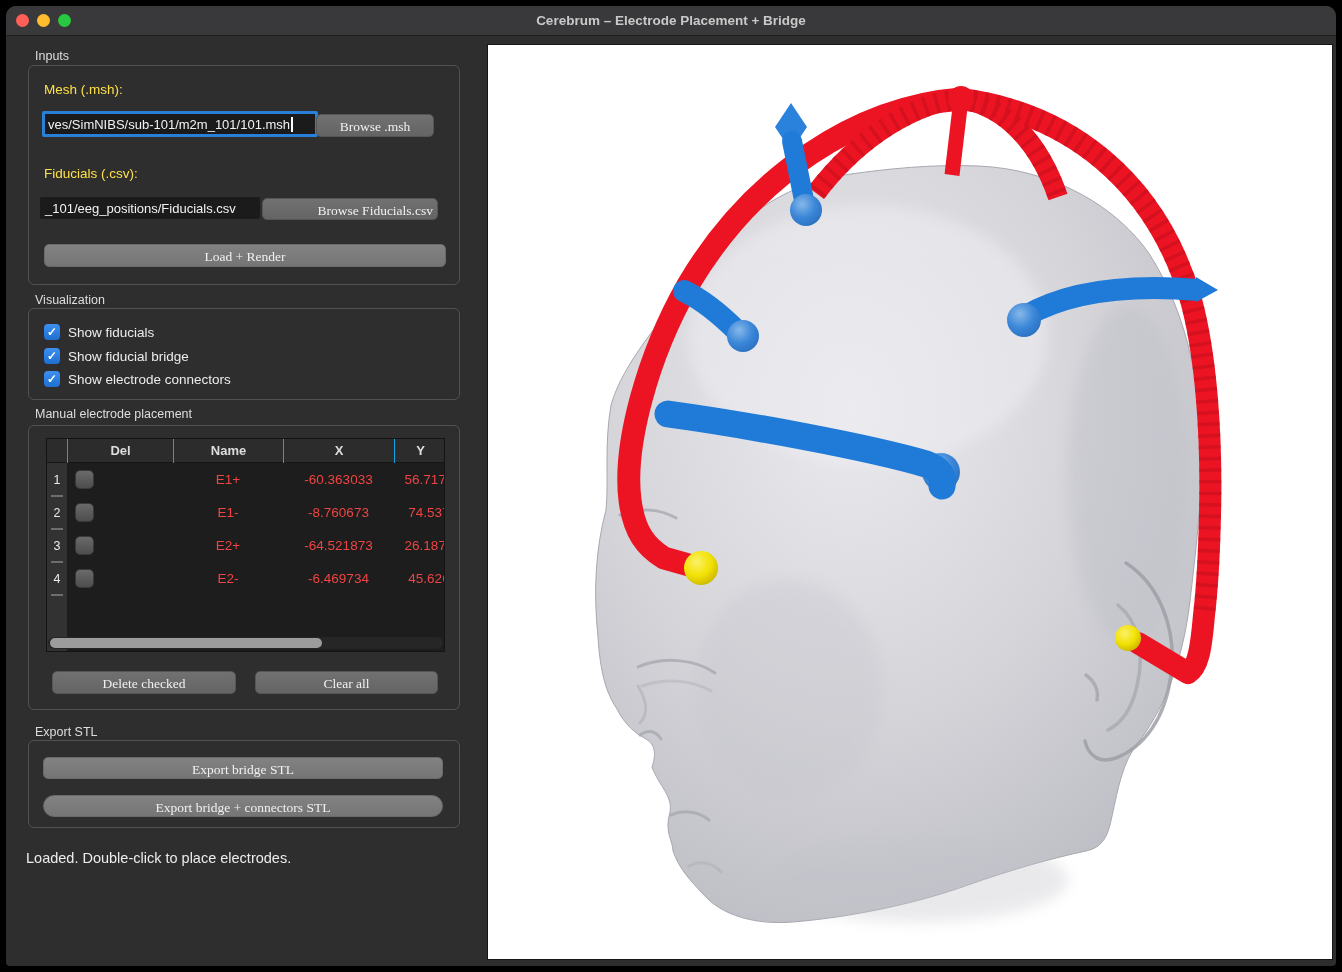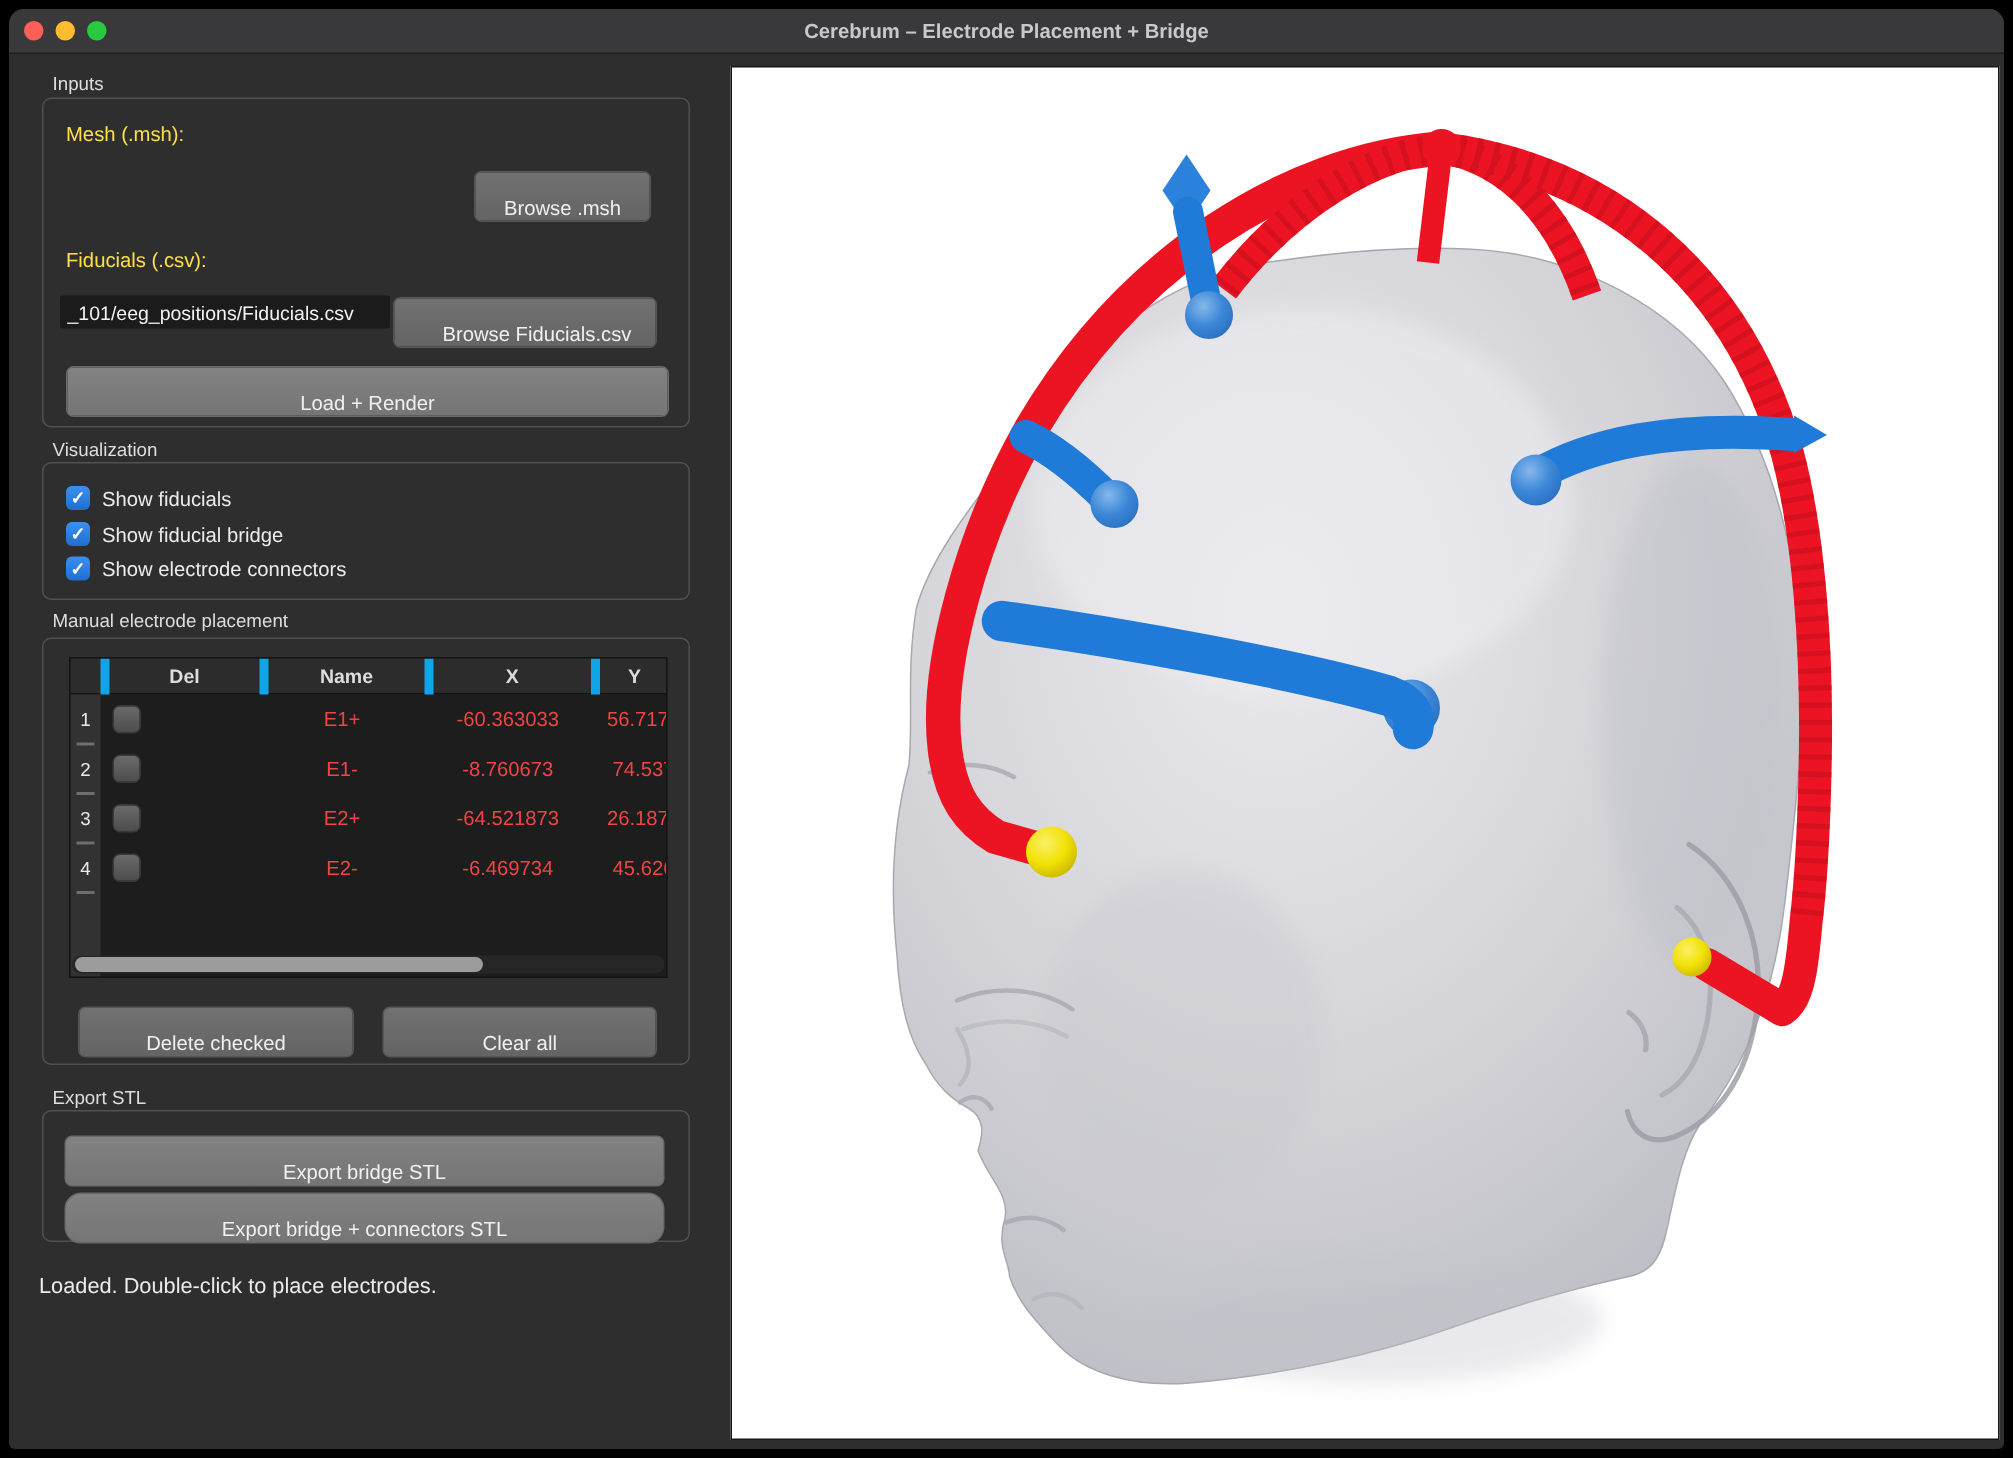--- a/index.html
+++ b/index.html
@@ -21,34 +21,34 @@
   .group-label{position:absolute;color:#dedede;font-size:12.5px;}
   .group-frame{position:absolute;border:1px solid #515151;border-radius:6px;}
   .field-label{position:absolute;color:#fde047;font-size:13.5px;}
 
   .textfield{position:absolute;background:#1b1b1b;color:#f2f2f2;font-size:13px;
              display:flex;align-items:center;padding:0 5px;white-space:nowrap;overflow:hidden;border-radius:2px;}
   .textfield.focused{border:3px solid #2a80d8;padding:0 3px;}
   .caret{display:inline-block;width:1.5px;height:15px;background:#ffffff;margin-left:1px;}
 
   .btn{position:absolute;background:linear-gradient(#717171,#646464);border:1px solid #565656;
-       border-radius:5px;color:#f0f0f0;font-size:13.5px;text-align:center;cursor:default;padding:16px;}
+       border-radius:5px;color:#f0f0f0;font-size:13.5px;text-align:center;cursor:default;padding:4px;font-family:Liberation Serif, serif;}
   .btn.wide{background:linear-gradient(#828282,#757575);border-color:#6a6a6a;}
 
   .cb-row{position:absolute;display:flex;align-items:center;gap:8px;height:20px;}
   .cb{width:16px;height:16px;border-radius:4px;background:linear-gradient(#3d90ef,#1e6fd0);
       color:#fff;font-size:12px;line-height:16px;text-align:center;font-weight:bold;}
   .cb-label{color:#ececec;font-size:13.5px;}
 
   
   .etable{position:absolute;left:40px;top:432px;width:399px;height:214px;background:#1d1d1d;
           border:1px solid #141414;overflow:hidden;}
   .thead{position:absolute;left:0;top:0;width:100%;height:24px;background:#2c2c2c;border-bottom:1px solid #151515;}
   .thead .hcell{position:absolute;top:0;height:24px;line-height:24px;text-align:center;color:#dddddd;
-                font-size:13px;font-weight:bold;border-left:6px solid #0ea5e9;overflow:hidden;}
+                font-size:13px;font-weight:bold;border-left:1px solid #0ea5e9;overflow:hidden;}
   .gutter{position:absolute;left:0;top:24px;width:20px;bottom:0;background:#323232;}
   .gut-cell{position:absolute;left:0;width:20px;height:33px;color:#eaeaea;font-size:12.5px;
             display:flex;align-items:center;justify-content:center;}
   .gut-cell::after{content:"";position:absolute;left:4px;right:4px;bottom:-1px;border-bottom:2px solid #6e6e6e;}
   .trow .cell{position:absolute;height:33px;line-height:33px;color:#ef4444;font-size:13.5px;
               text-align:center;white-space:nowrap;overflow:hidden;}
   .rowcb{position:absolute;width:19px;height:19px;top:7px;border-radius:5px;
          background:linear-gradient(#6a6a6a,#4d4d4d);border:1px solid #3a3a3a;}
   .hscroll{position:absolute;left:1px;right:1px;bottom:2px;height:12px;background:#262626;border-radius:6px;}
   .hthumb{position:absolute;left:2px;top:1px;width:272px;height:10px;background:#9c9c9c;border-radius:5px;}
@@ -70,20 +70,24 @@
       <span class="light yellow"></span>
       <span class="light green"></span>
     </div>
     <div class="title">Cerebrum – Electrode Placement + Bridge</div>
   </div>
 
   <span class="group-label" style="left:29px;top:43px;">Inputs</span>
   <div class="group-frame" style="left:22px;top:59px;width:432px;height:220px;"></div>
 
   <span class="field-label" style="left:38px;top:76px;">Mesh (.msh):</span>
+  <div class="textfield focused" style="left:36px;top:105px;width:276px;height:26px;">
+    <span>ves/SimNIBS/sub-101/m2m_101/101.msh</span>
+        <span class="caret"></span>
+  </div>
   <button class="btn" style="left:310px;top:108px;width:118px;height:23px;">Browse .msh</button>
 
   <span class="field-label" style="left:38px;top:160px;">Fiducials (.csv):</span>
   <div class="textfield" style="left:34px;top:191px;width:220px;height:22px;">
     <span>_101/eeg_positions/Fiducials.csv</span>
   </div>
   <button class="btn" style="left:256px;top:192px;width:176px;height:22px;text-align:right;">Browse Fiducials.csv</button>
 
   <button class="btn wide" style="left:38px;top:238px;width:402px;height:23px;">Load + Render</button>
 

